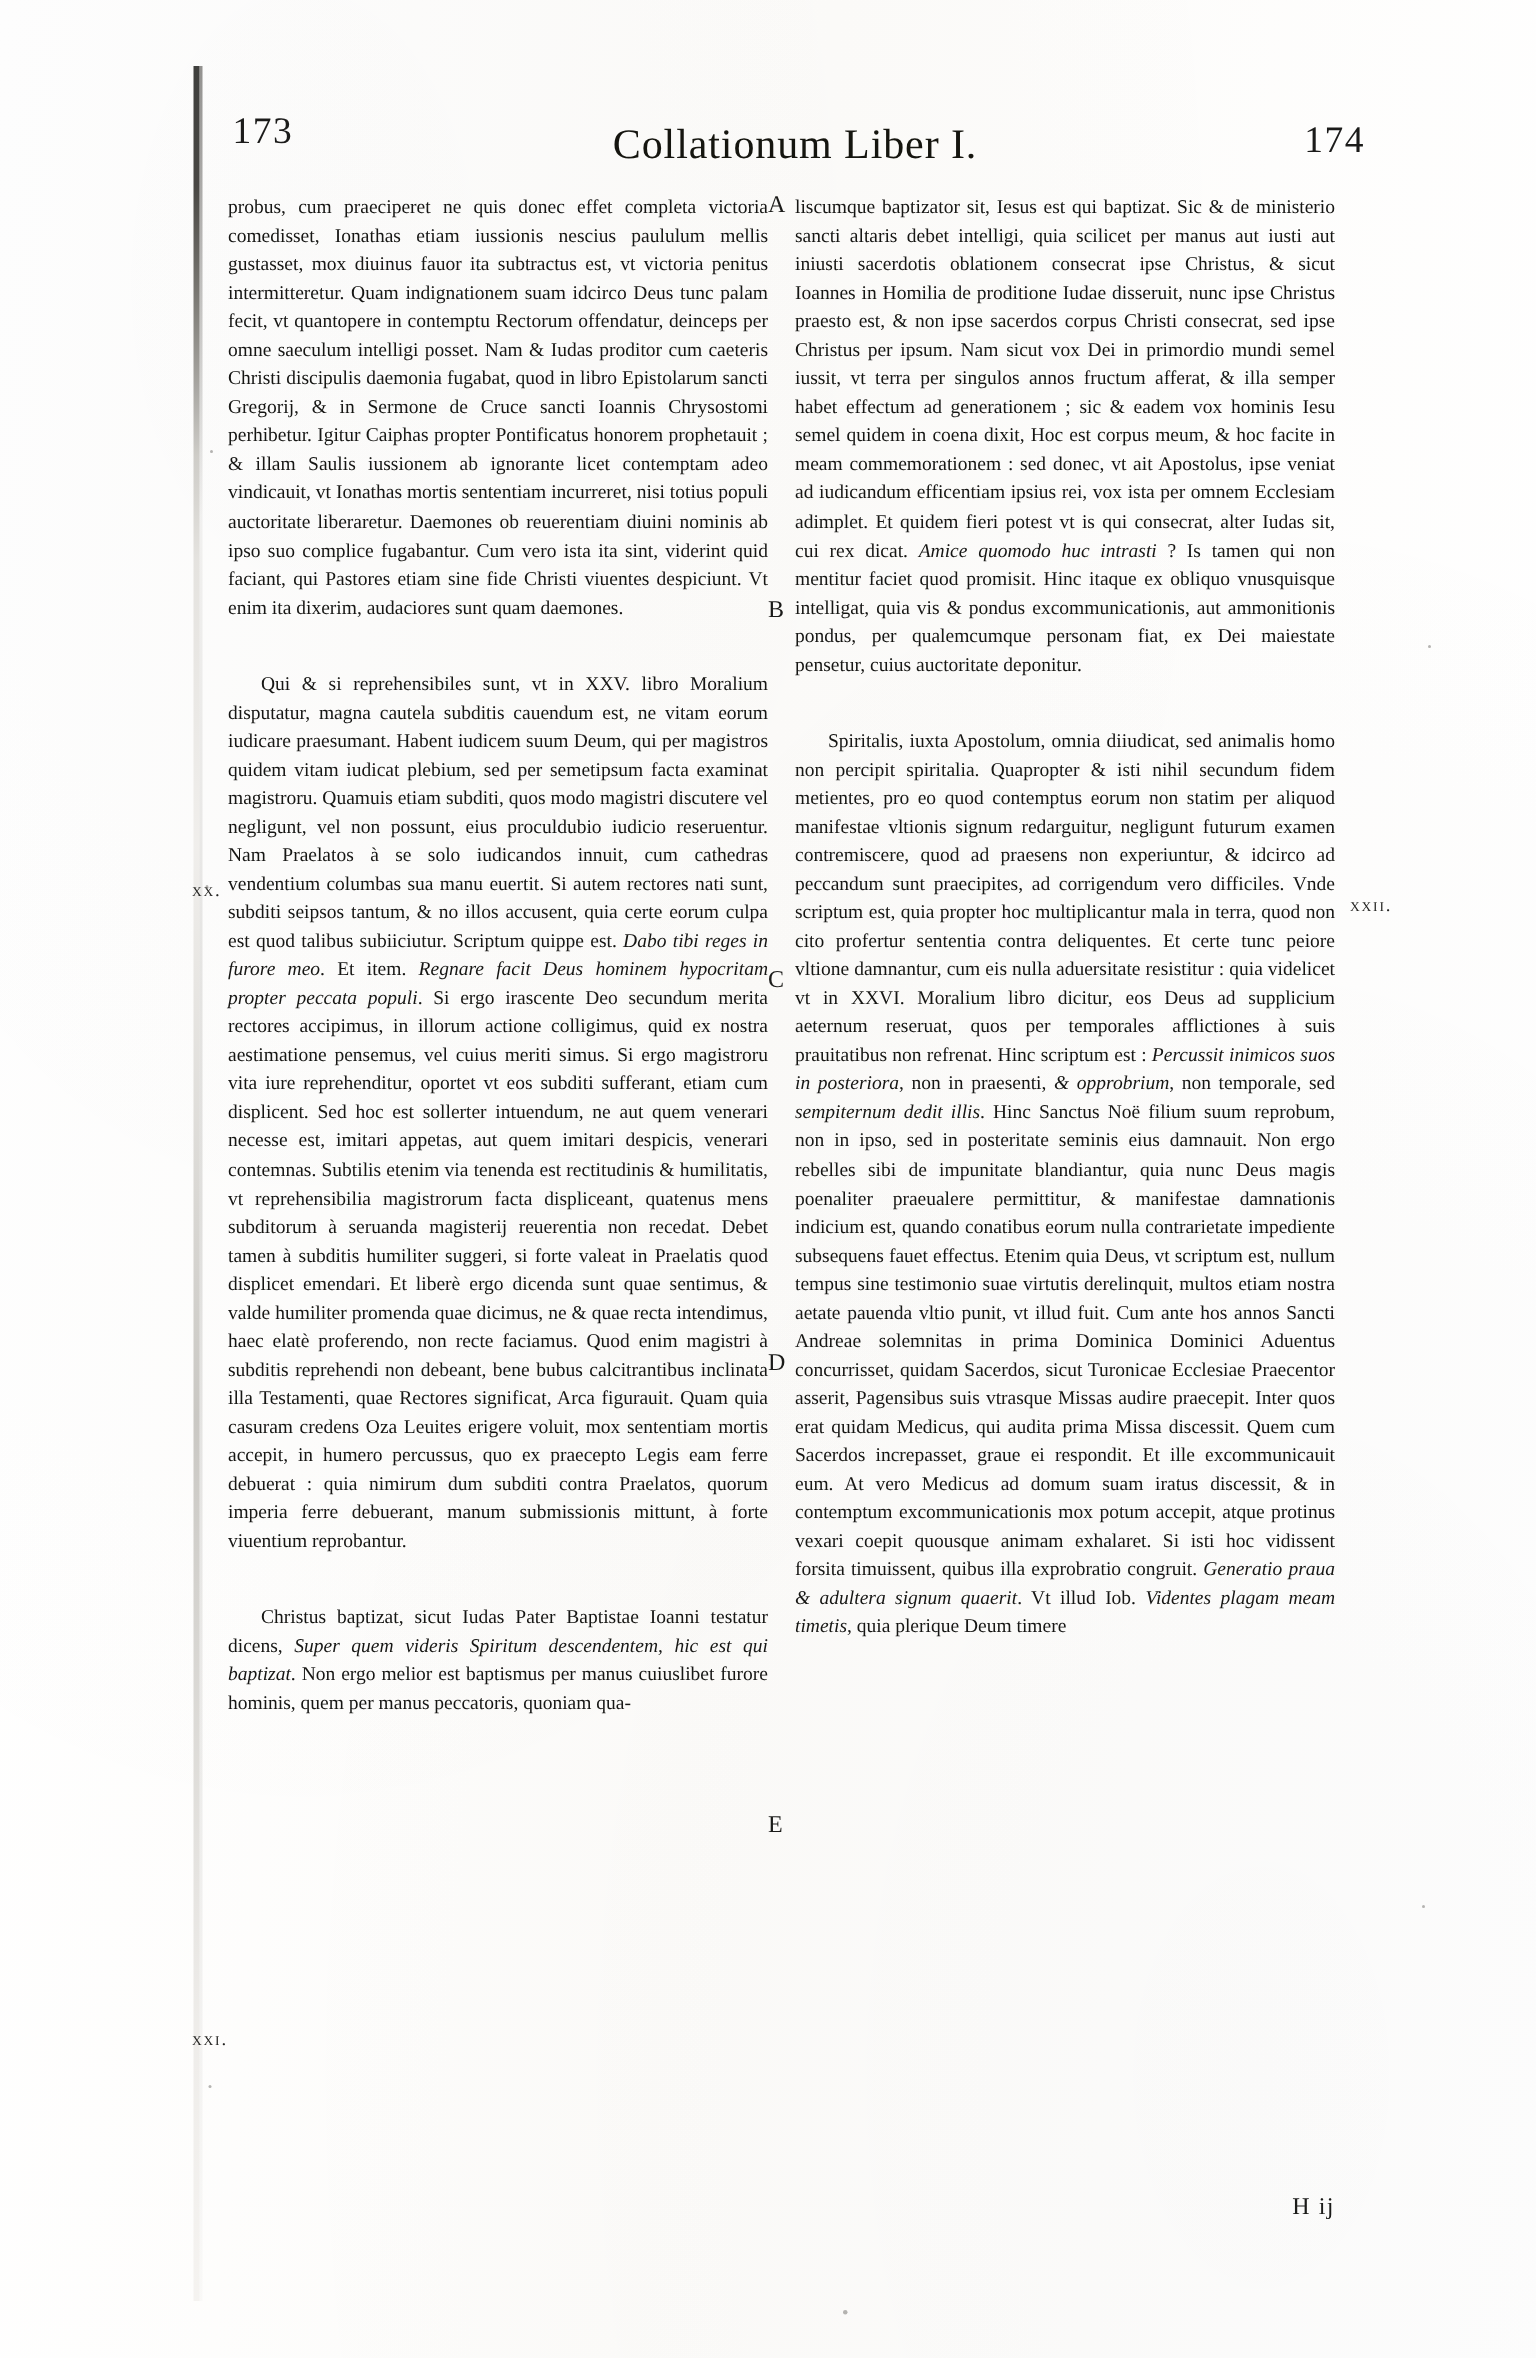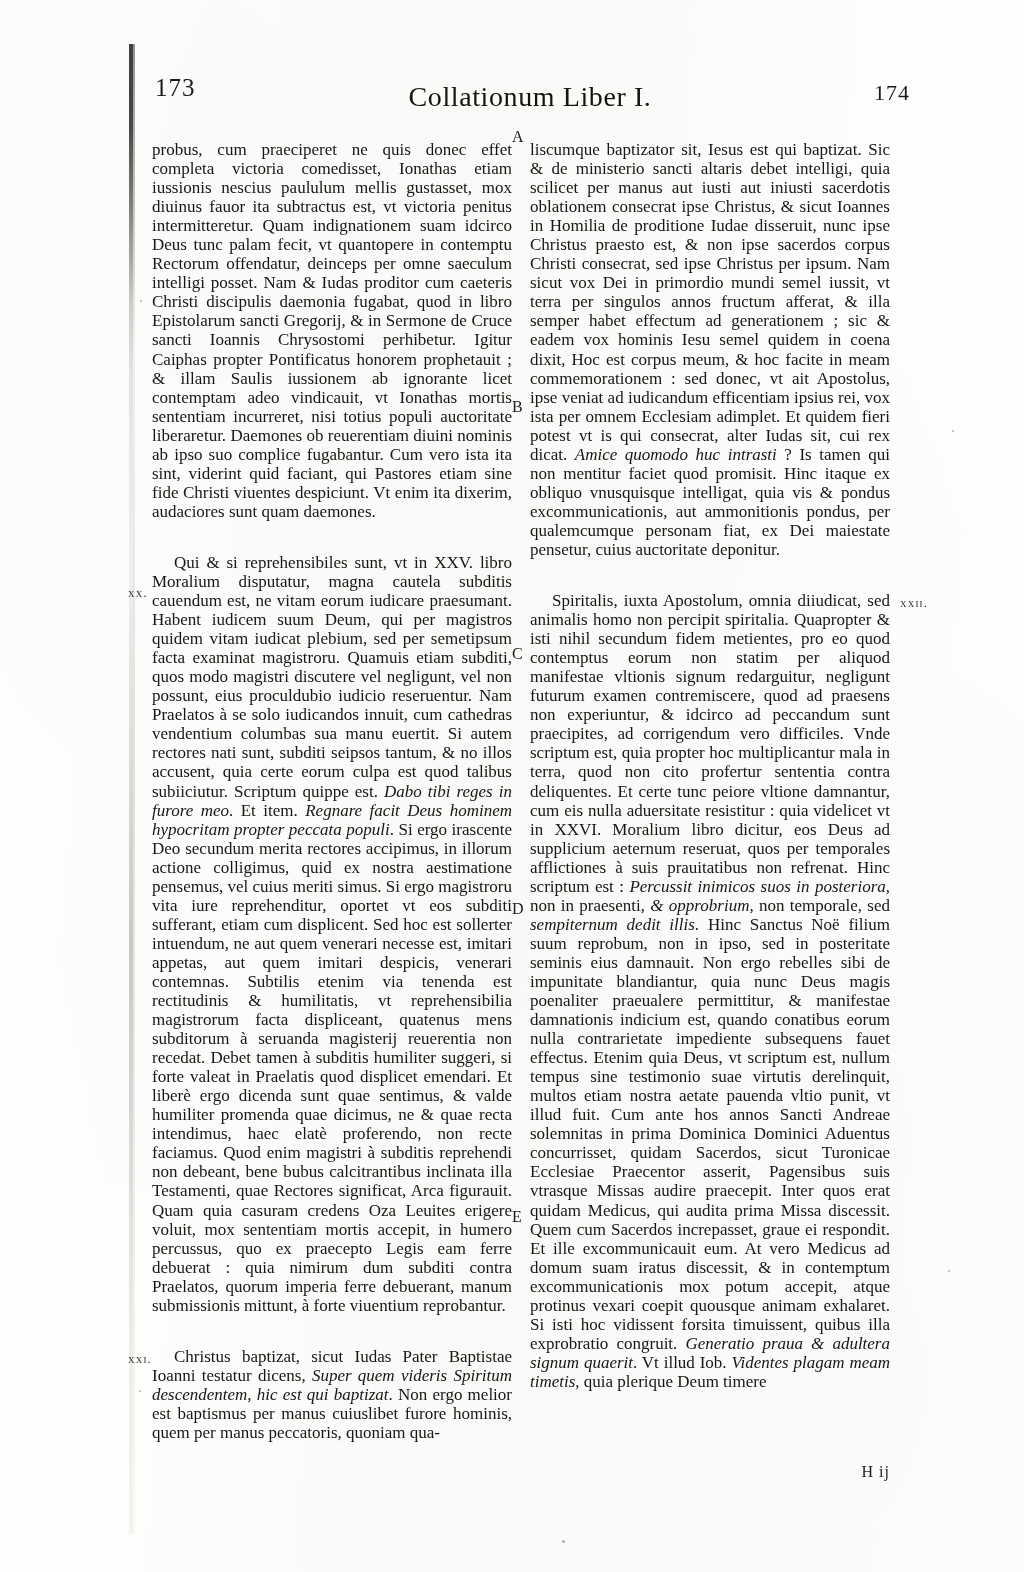--- a/index.html
+++ b/index.html
@@ -75,31 +75,31 @@
     text-align: center;
     font-size: 28px;
     letter-spacing: 0.6px;
     color: #15150f;
     margin-top: 13px;
   }
   .folio-right {
     position: absolute;
     right: 0px;
     top: 12px;
-    font-size: 22px;
+    font-size: 25px;
     letter-spacing: 1px;
     color: #1b1b1a;
   }
 
   
   .col {
     position: absolute;
-    top: 140px;
+    top: 128px;
     width: 360px;
-    font-size: 17px;
+    font-size: 13px;
     line-height: 19.05px;
     text-align: justify;
     text-justify: inter-word;
     color: #161614;
     hyphens: manual;
   }
   .col-left  { left: 152px; }
   .col-right { left: 530px; }
   .col p {
     margin: 0;

